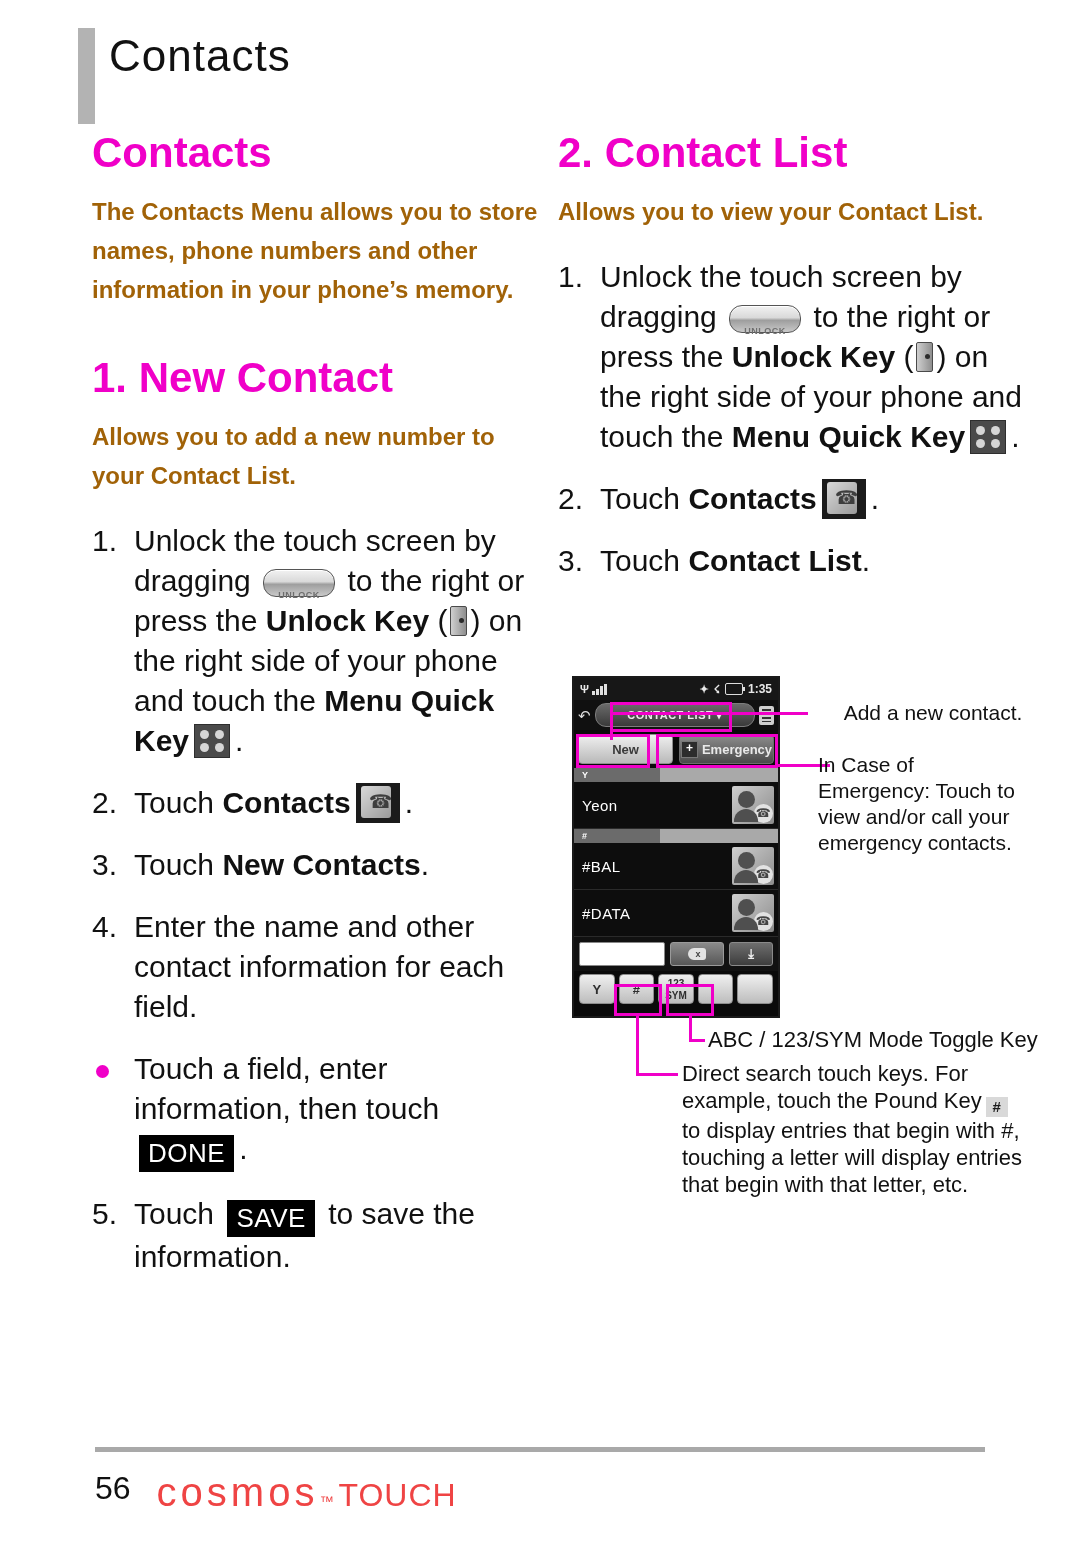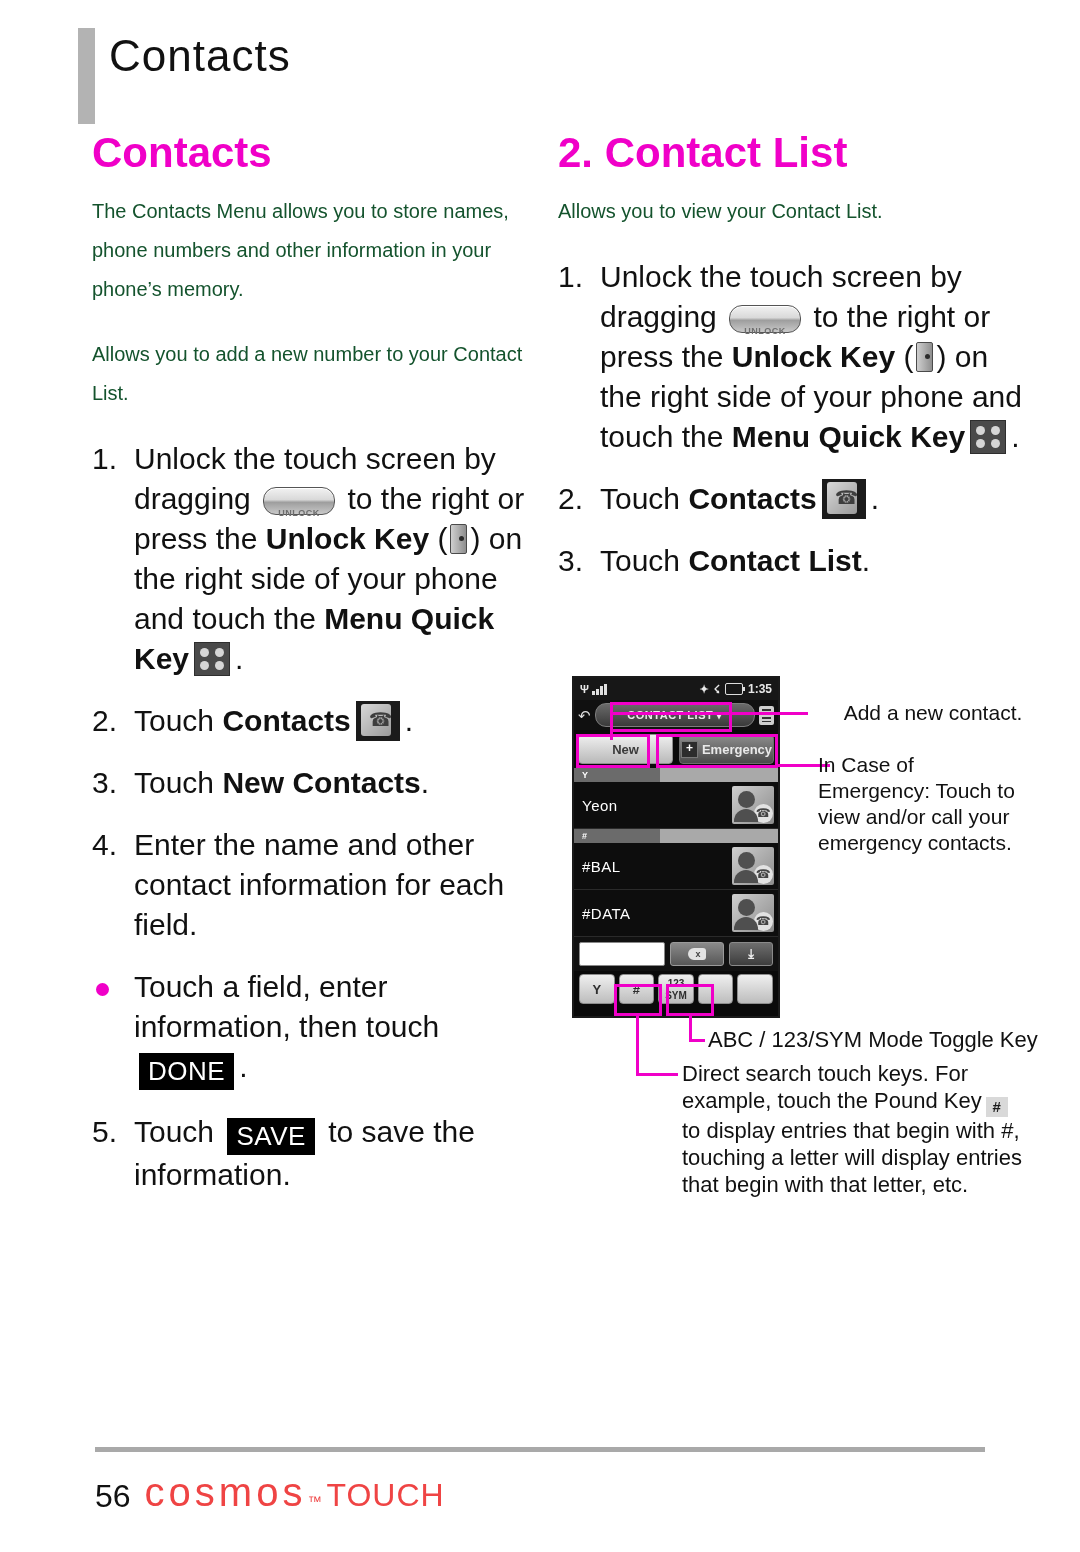--- a/index.html
+++ b/index.html
@@ -22,22 +22,22 @@
   .col{position:absolute;top:128px;}
   .col-left{left:92px;width:460px;}
   .col-right{left:558px;width:470px;}
 
   h2.sect{
     color:#f000c8;font-size:42px;line-height:50px;font-weight:700;
     margin:0 0 14px 0;letter-spacing:0px;
   }
 
   p.body{
-    font-size:20px;line-height:39px;margin:0 0 26px 0;color:#14532d;
-    font-weight:400;
+    font-size:24px;line-height:39px;margin:0 0 26px 0;color:#a16207;
+    font-weight:700;
   }
 
   
   .step{
     position:relative;padding-left:42px;
     font-size:30px;line-height:40px;margin:0 0 22px 0;color:#111;
   }
   .step .num{position:absolute;left:0;top:0;}
   .step .bullet{
     position:absolute;left:4px;top:16px;width:13px;height:13px;border-radius:50%;
@@ -220,21 +220,21 @@
   }
   .callout.wide{font-size:22px;line-height:27px;}
 
   .pound-chip{
     display:inline-block;vertical-align:-4px;width:22px;height:20px;background:#d9d9d9;
     color:#1c1c1c;font-size:15px;font-weight:700;text-align:center;line-height:20px;margin:0 4px;
   }
 
   
   .footrule{position:absolute;left:95px;top:1447px;width:890px;height:5px;background:#a9a9a9;}
-  .footer{position:absolute;left:95px;top:1470px;display:flex;align-items:flex-end;gap:14px;}
+  .footer{position:absolute;left:95px;top:1470px;display:flex;align-items:flex-start;gap:26px;}
   .pagenum{font-size:32px;color:#111;}
   .brand{
     font-size:38px;letter-spacing:2px;color:#ef4444;font-weight:400;
     display:flex;align-items:baseline;
   }
   .brand .cosmos{font-size:40px;letter-spacing:4px;}
   .brand .tm{font-size:14px;vertical-align:super;margin:0 3px 0 1px;}
   .brand .touch{font-size:32px;letter-spacing:1px;}
 </style>
 </head>
@@ -246,20 +246,21 @@
     <div class="runhead-bar"></div>
     <div class="runhead-title">Contacts</div>
   </div>
 
   <div class="col col-left">
 
     <h2 class="sect">Contacts</h2>
 
     <p class="body">The Contacts Menu allows you to store names, phone numbers and other information in your phone’s memory.</p>
 
+    <h2 class="sect" style="margin-top:44px;">1. New Contact</h2>
 
     <p class="body">Allows you to add a new number to your Contact List.</p>
 
     <div class="step">
       <span class="num">1.</span>
       <span>Unlock the touch screen by dragging</span>
       <span class="unlock-chip"></span>
       <span>to the right or press the</span>
       <span class="b">Unlock Key</span>
       <span>(</span><span class="unlock-key"></span><span>) on the right side of your phone and touch the</span>

